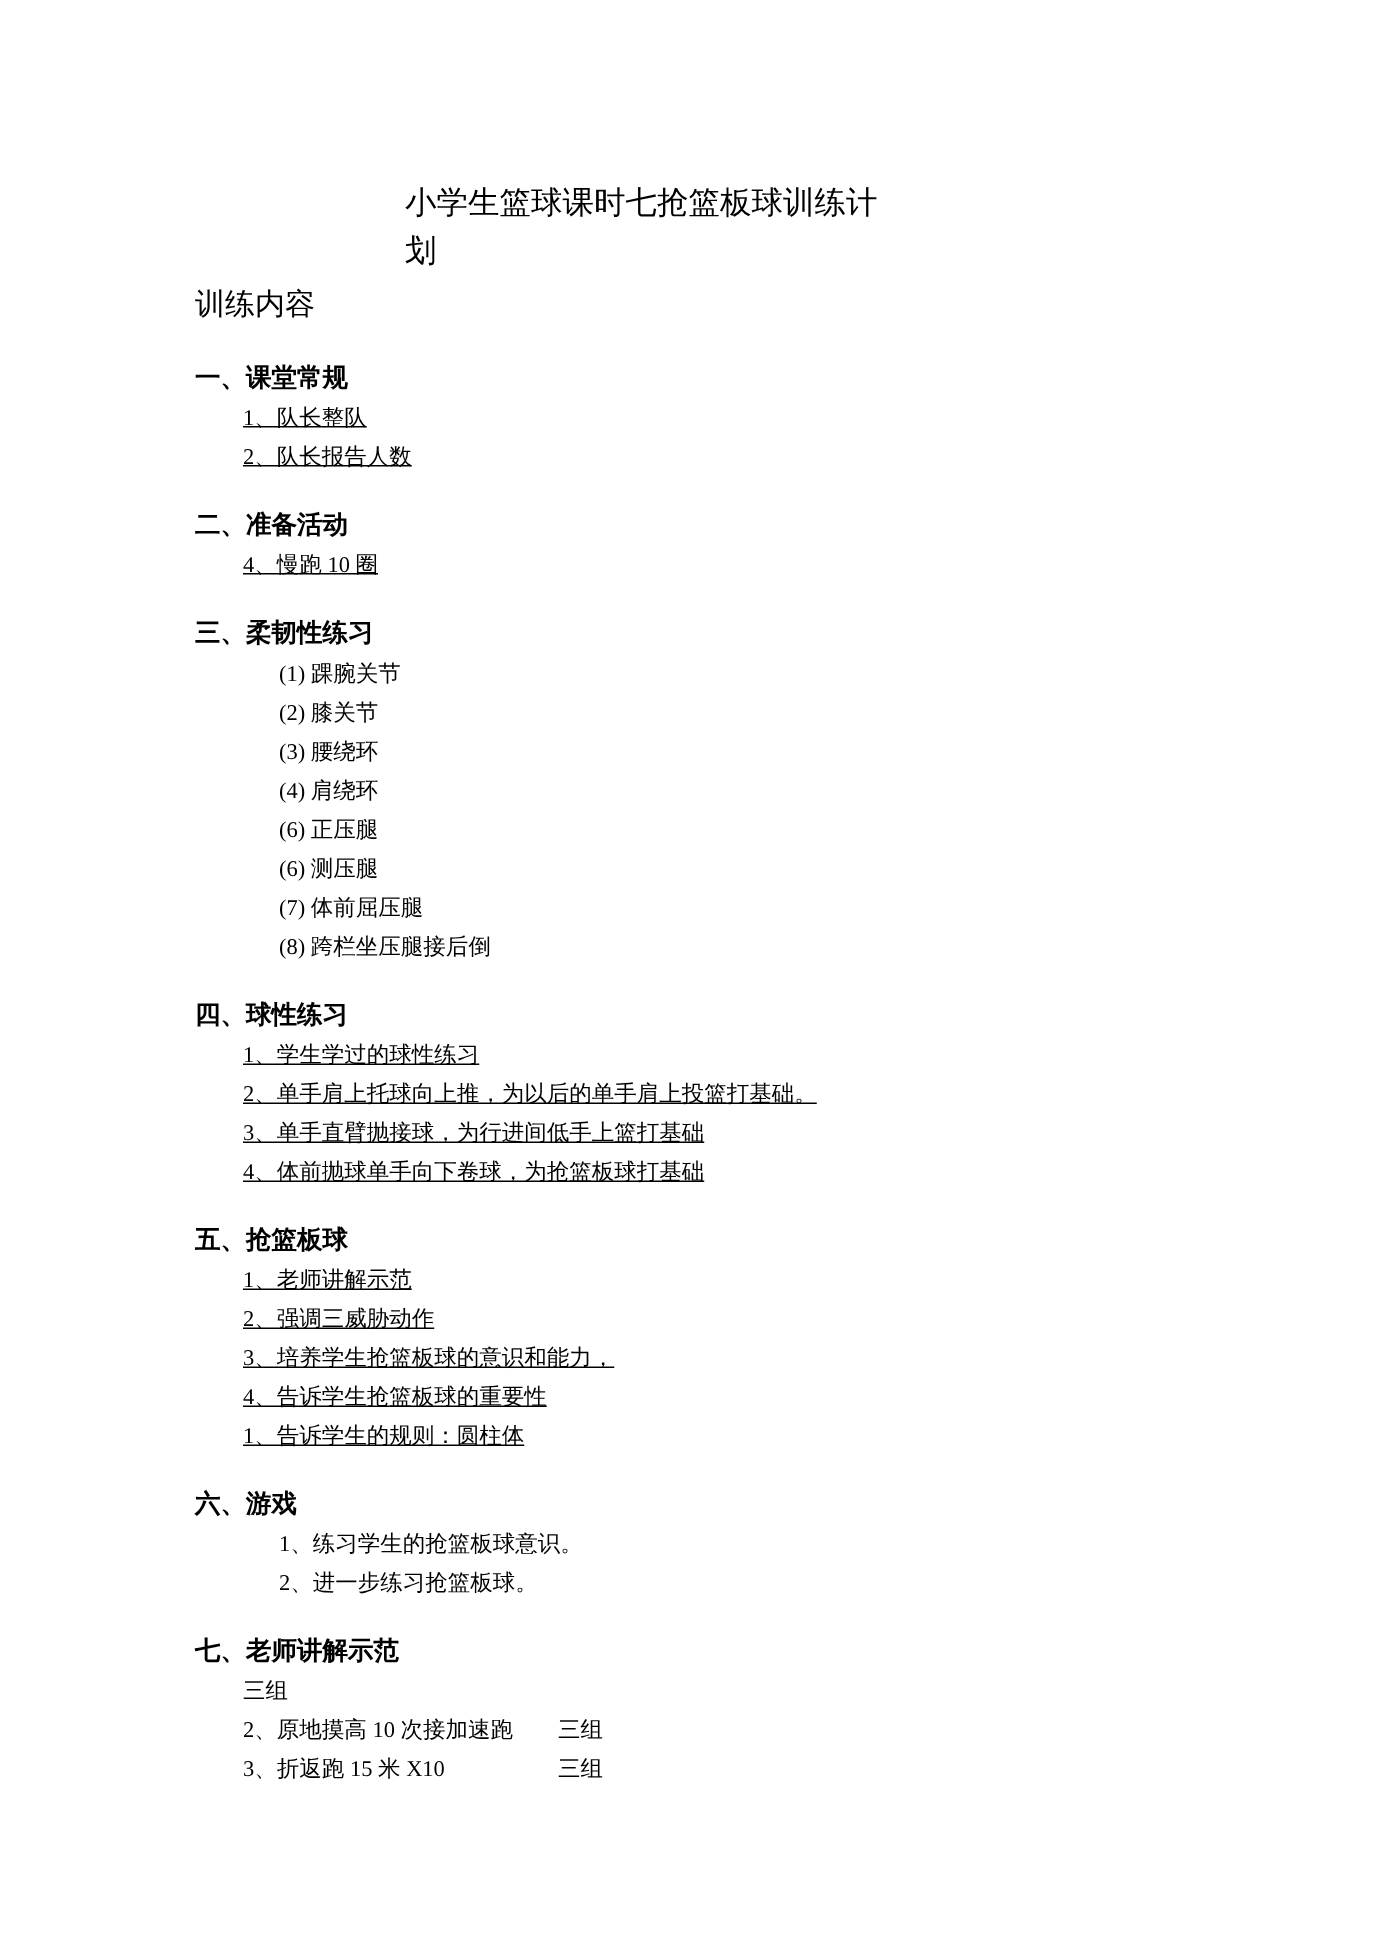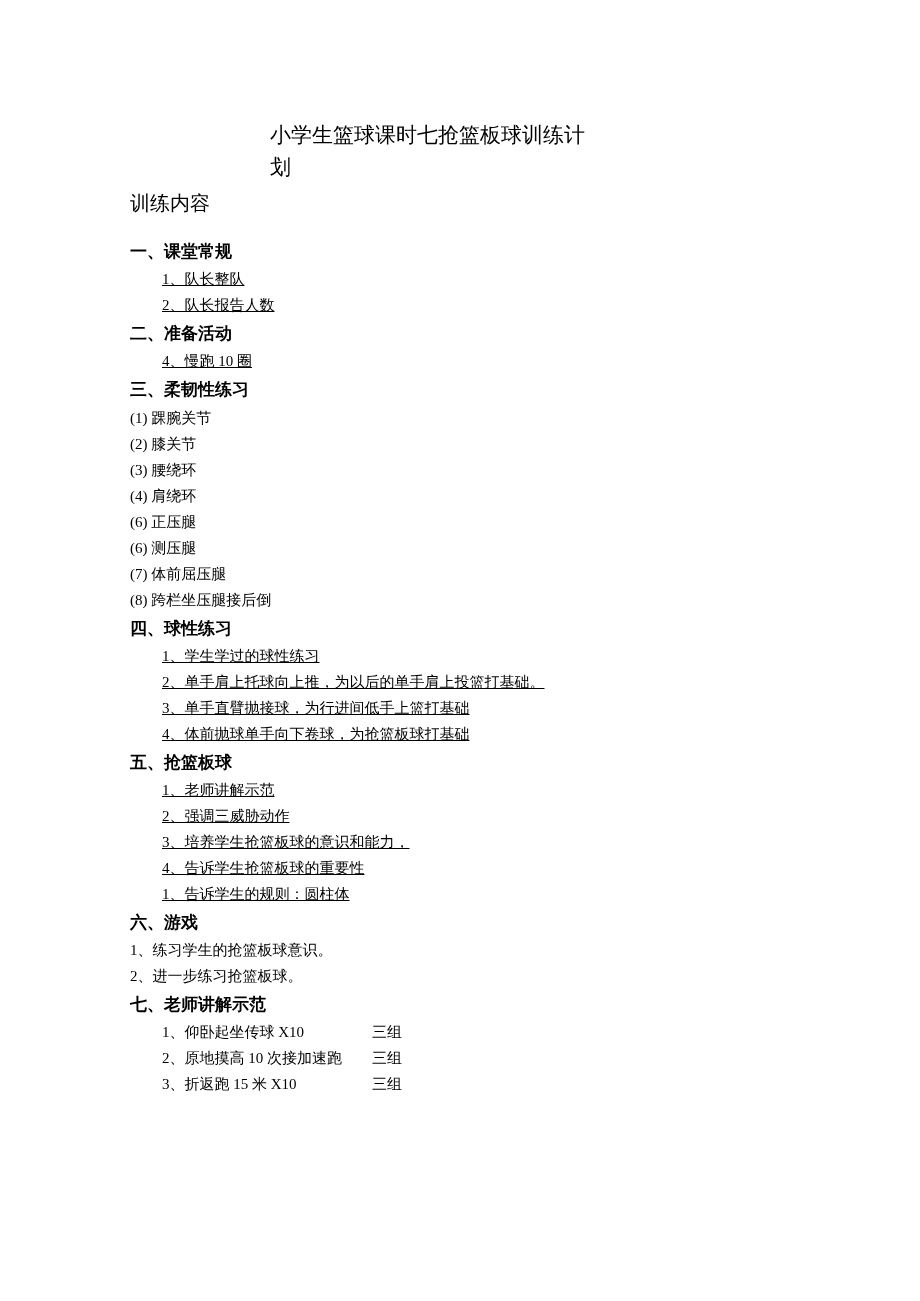--- a/index.html
+++ b/index.html
@@ -26,30 +26,31 @@
       width: 320px;
     }
     .content-heading {
       font-size: 20px;
       font-weight: normal;
       margin-bottom: 19px;
     }
     .section-heading {
       font-size: 17px;
       font-weight: bold;
-      margin-top: 3px;
+      margin-top: 19px;
       margin-bottom: 2px;
     }
     .item-l1 {
       margin-left: 32px;
       margin-bottom: 2px;
       font-size: 15px;
       text-decoration: underline;
     }
     .item-l2 {
+      margin-left: 56px;
       margin-bottom: 2px;
       font-size: 15px;
     }
     .item-row {
       display: flex;
       margin-left: 32px;
       margin-bottom: 2px;
       font-size: 15px;
     }
     .item-row .col-left {
@@ -96,21 +97,20 @@
 <div class="item-l1">3、培养学生抢篮板球的意识和能力，</div>
 <div class="item-l1">4、告诉学生抢篮板球的重要性</div>
 <div class="item-l1">1、告诉学生的规则：圆柱体</div>
 
 <div class="section-heading">六、游戏</div>
 <div class="item-l2">1、练习学生的抢篮板球意识。</div>
 <div class="item-l2">2、进一步练习抢篮板球。</div>
 
 <div class="section-heading">七、老师讲解示范</div>
 <div class="item-row">
-  <span class="col-left">1、仰卧起坐传球 X10</span>
   <span class="col-right">三组</span>
 </div>
 <div class="item-row">
   <span class="col-left">2、原地摸高 10 次接加速跑</span>
   <span class="col-right">三组</span>
 </div>
 <div class="item-row">
   <span class="col-left">3、折返跑 15 米 X10</span>
   <span class="col-right">三组</span>
 </div>

